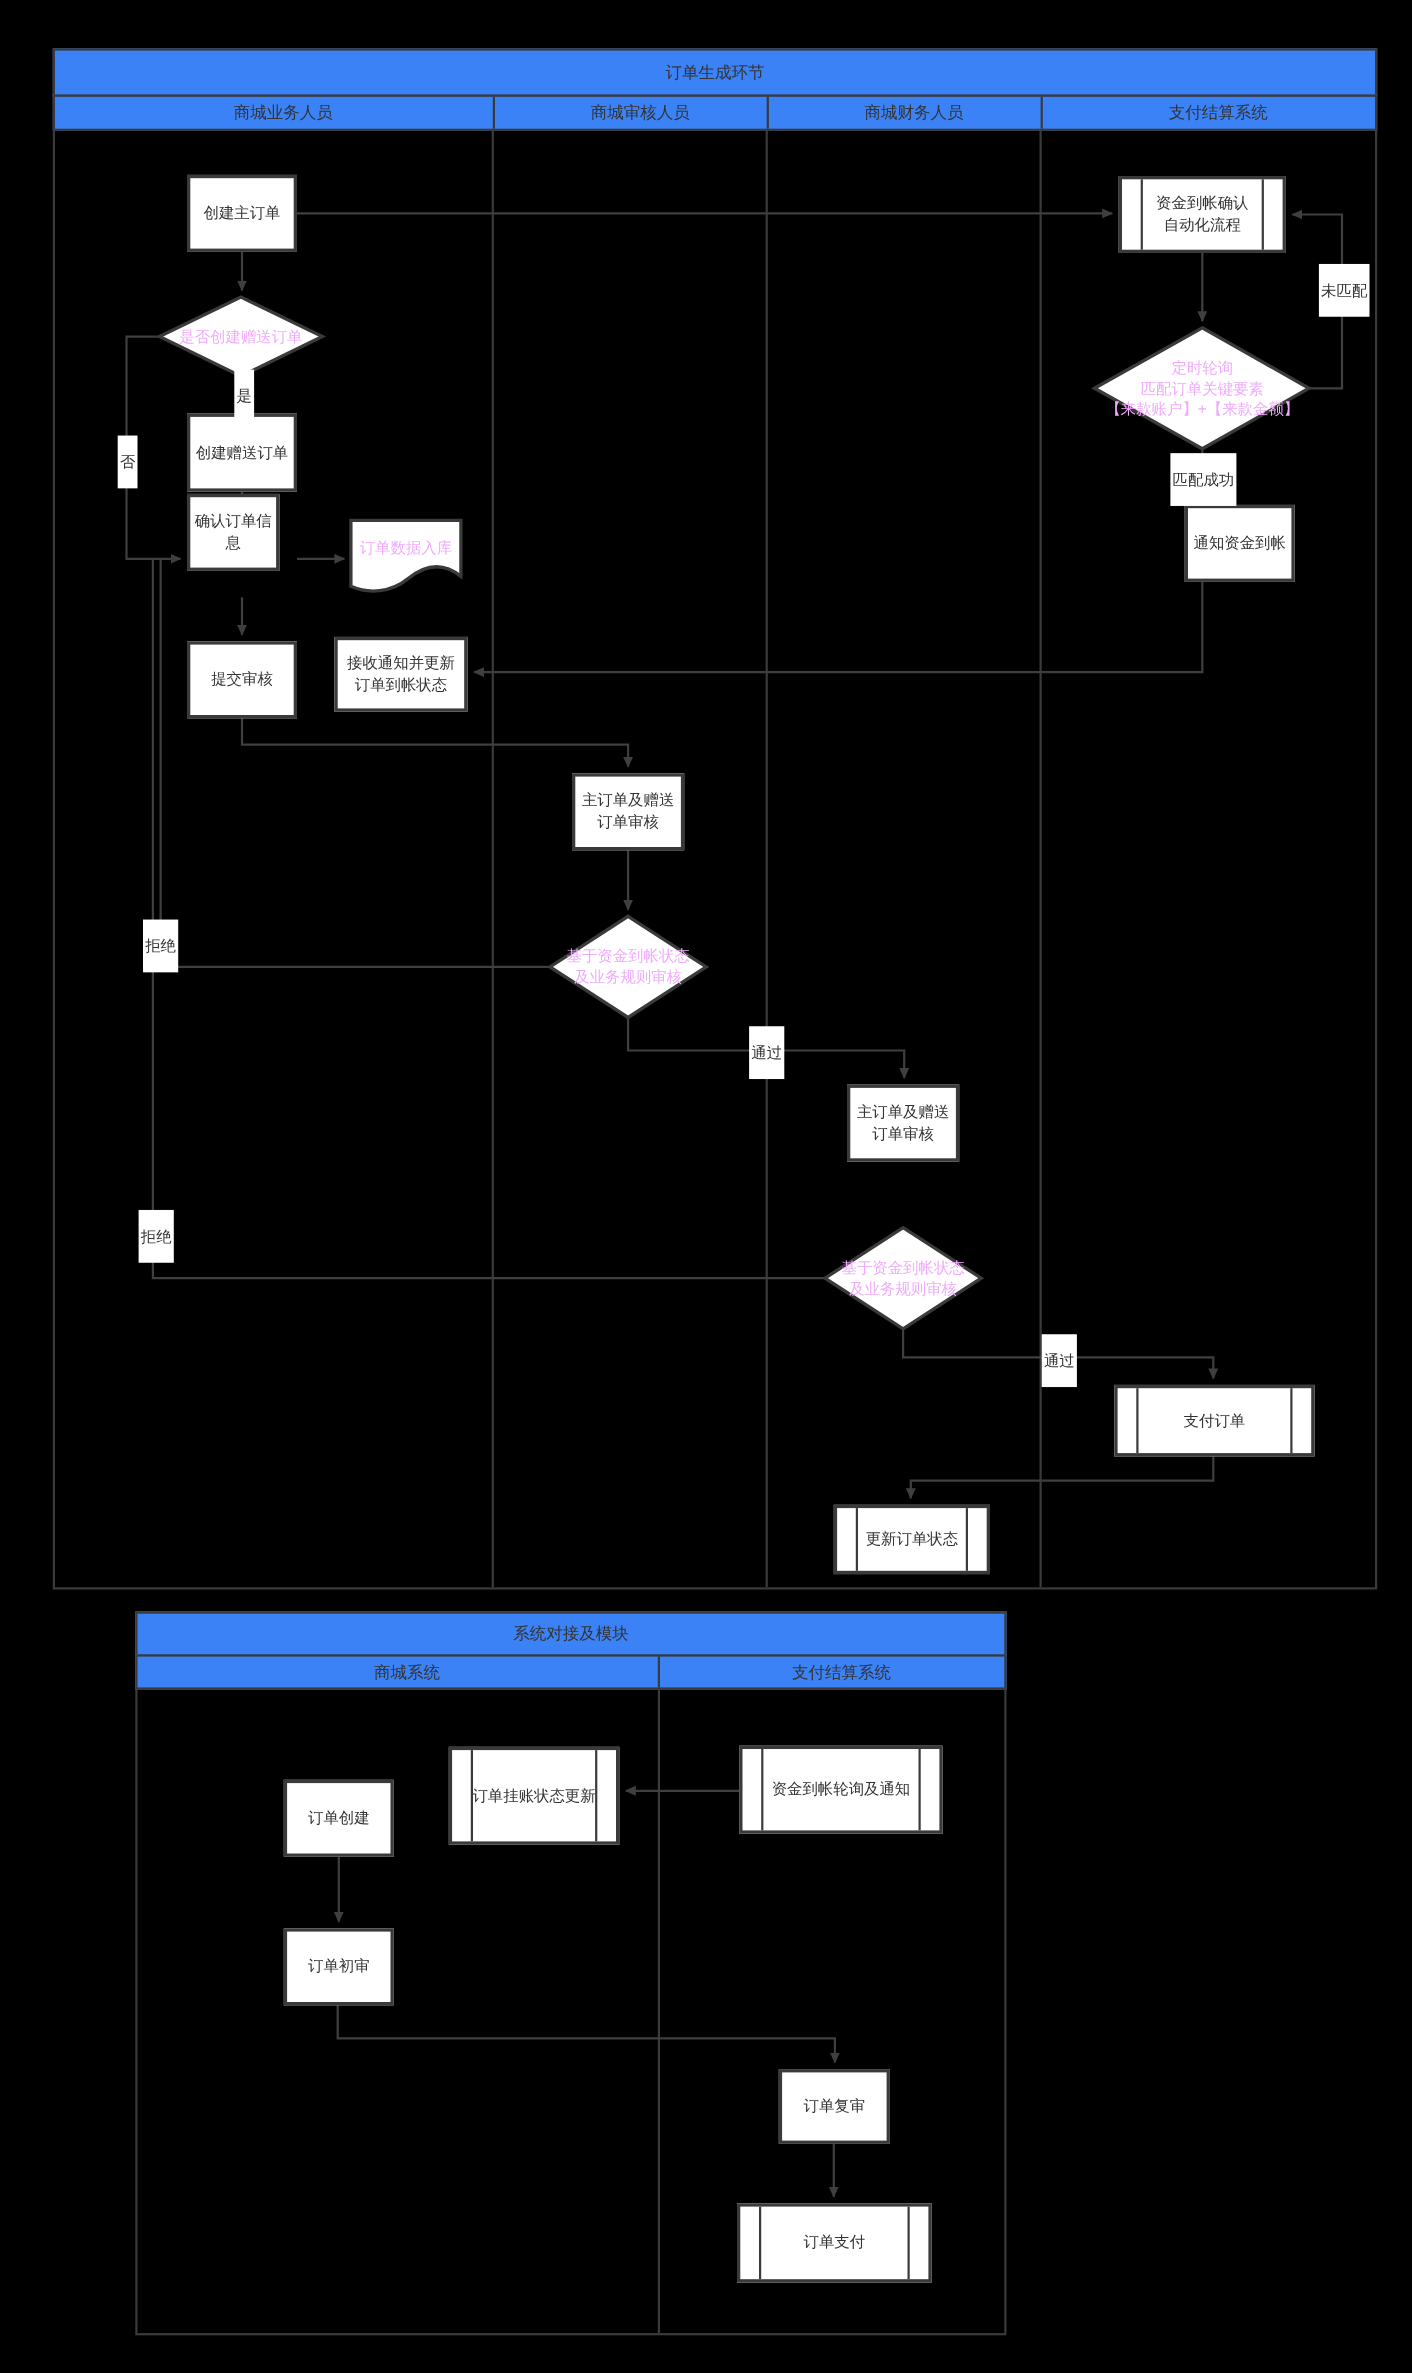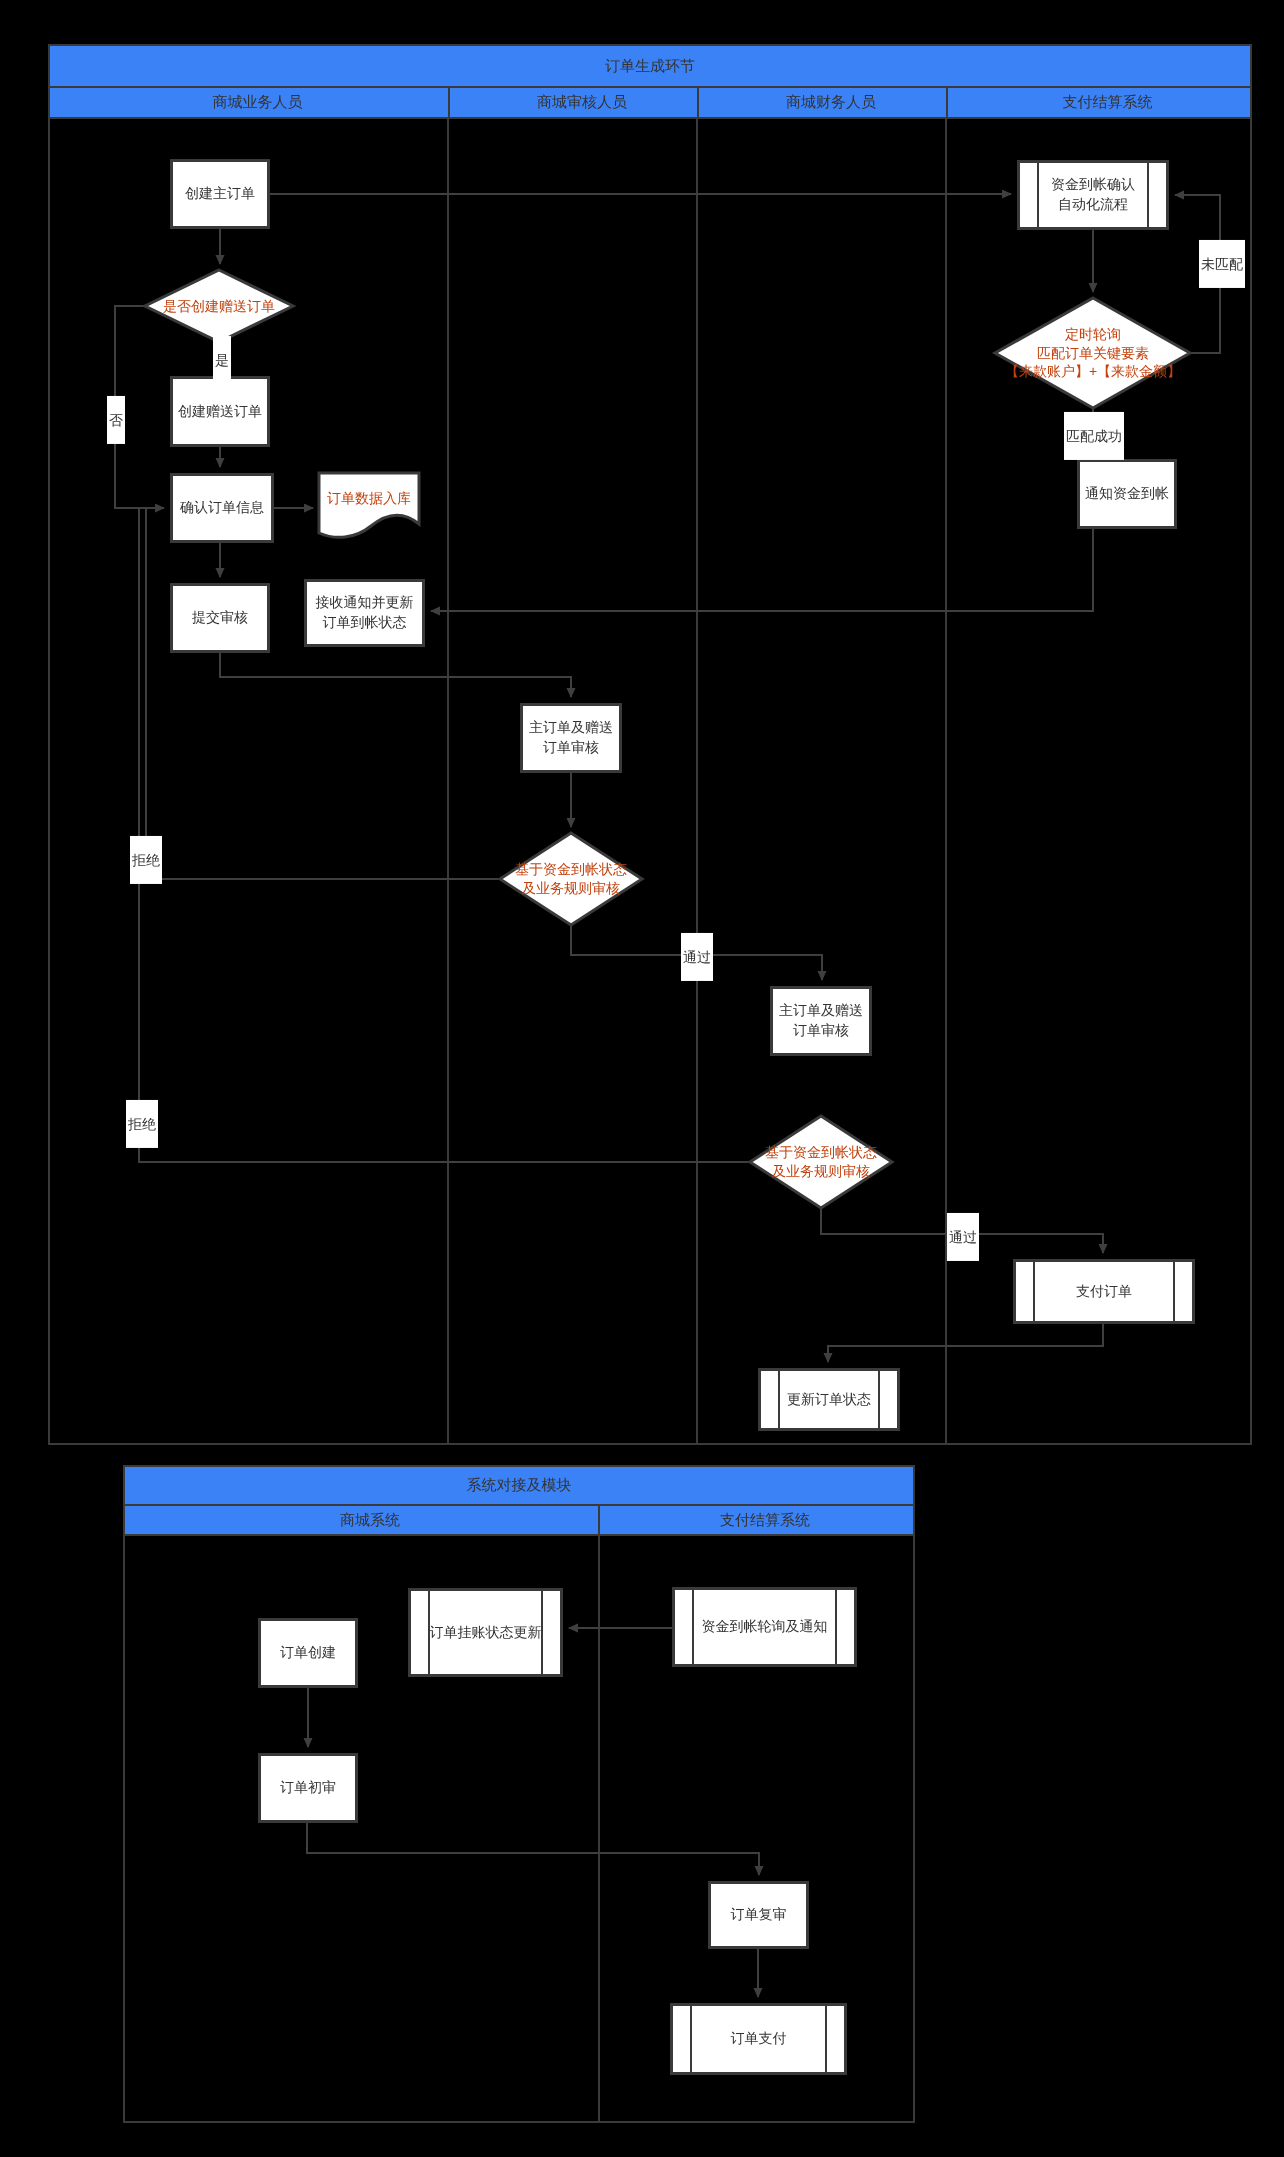--- a/index.html
+++ b/index.html
@@ -20,21 +20,21 @@
     display:flex;align-items:center;justify-content:center;text-align:center;
     font-size:14px;line-height:1.4;color:#333;white-space:pre-line;z-index:3;
   }
   .predef::before,.predef::after{
     content:"";position:absolute;top:0;bottom:0;width:2px;background:#3a3a3a;
   }
   .predef::before{left:17px;}
   .predef::after{right:17px;}
   .dtext{
     position:absolute;display:flex;align-items:center;justify-content:center;text-align:center;
-    font-size:14px;line-height:1.35;color:#c2410c;white-space:pre-line;z-index:3;pointer-events:none;
+    font-size:14px;line-height:1.35;color:#f0abfc;white-space:pre-line;z-index:3;pointer-events:none;
   }
   .elabel{
     position:absolute;transform:translate(-50%,-50%);background:#fff;color:#333;
     font-size:14px;line-height:1.15;padding:16px 2px;white-space:nowrap;z-index:4;
   }
   #edges{position:absolute;left:0;top:0;z-index:2;}
   .conn{fill:none;stroke:#3f3f3f;stroke-width:2;}
   .shape{fill:#fff;stroke:#3a3a3a;stroke-width:3;}
 </style>
 </head>
@@ -93,21 +93,21 @@
 
     <polygon class="shape" points="219,270 293,306 219,342 145,306"></polygon>
     <polygon class="shape" points="571,833 642,879 571,925 500,879"></polygon>
     <polygon class="shape" points="821,1116 892,1162 821,1208 750,1162"></polygon>
     <polygon class="shape" points="1093,298 1190,353 1093,408 995,353"></polygon>
     <path class="shape" d="M319,473 H419 V524 C403,511 387,513 371,526 C355,539 335,540 319,533 Z"></path>
   </svg>
 
   <div class="node" style="left:170px;top:159px;width:100px;height:70px">创建主订单</div>
   <div class="node" style="left:170px;top:376px;width:100px;height:71px">创建赠送订单</div>
-  <div class="node" style="left:170px;top:473px;width:104px;height:70px">确认订单信息</div>
+  <div class="node" style="left:170px;top:449px;width:84px;height:70px">确认订单信息</div>
   <div class="node" style="left:170px;top:583px;width:100px;height:70px">提交审核</div>
   <div class="node" style="left:304px;top:579px;width:121px;height:68px">接收通知并更新
 订单到帐状态</div>
   <div class="node" style="left:520px;top:703px;width:102px;height:70px">主订单及赠送
 订单审核</div>
   <div class="node" style="left:770px;top:986px;width:102px;height:70px">主订单及赠送
 订单审核</div>
   <div class="node predef" style="left:1013px;top:1259px;width:182px;height:65px">支付订单</div>
   <div class="node predef" style="left:758px;top:1368px;width:142px;height:63px">更新订单状态</div>
   <div class="node predef" style="left:1017px;top:160px;width:152px;height:70px">资金到帐确认

